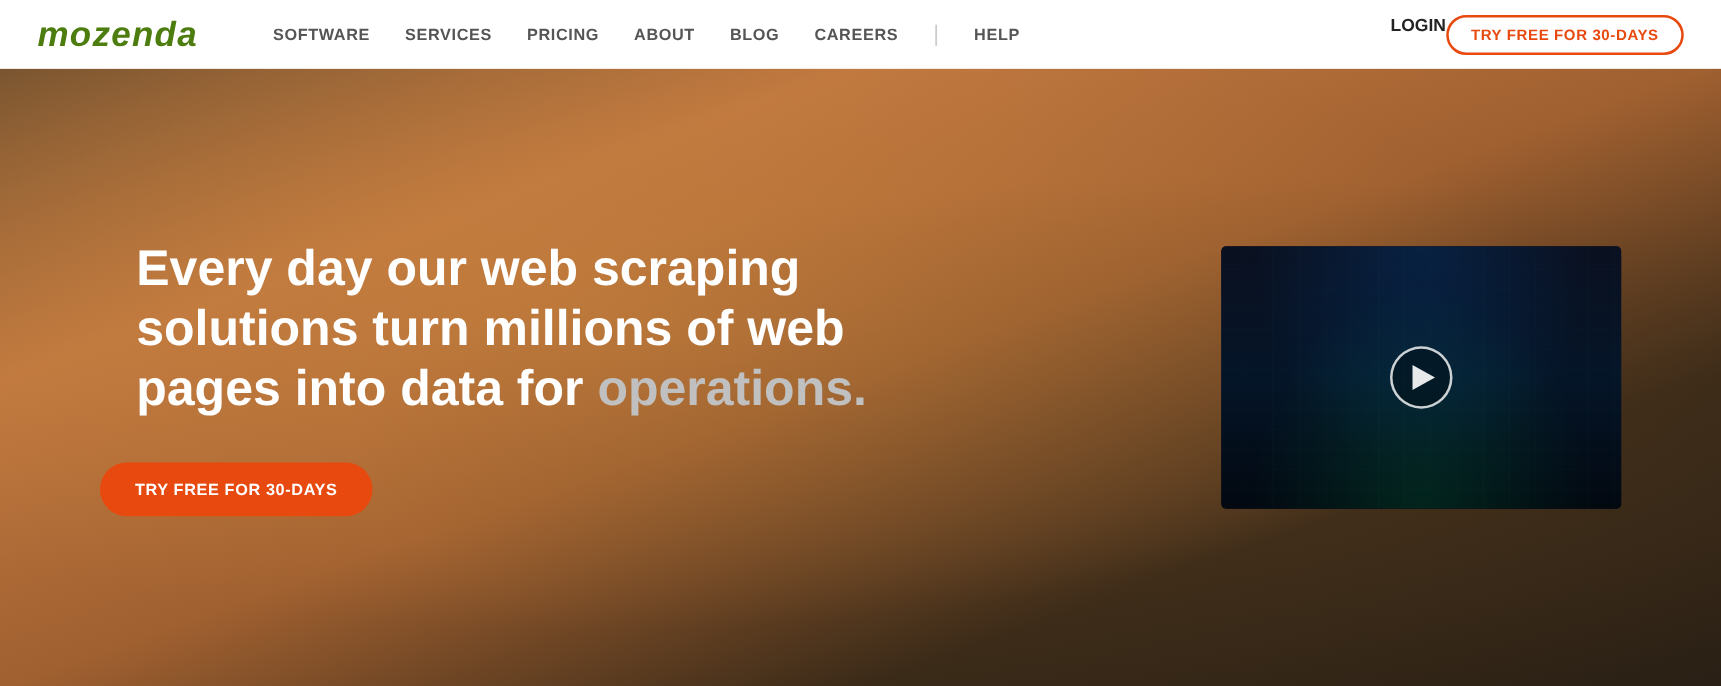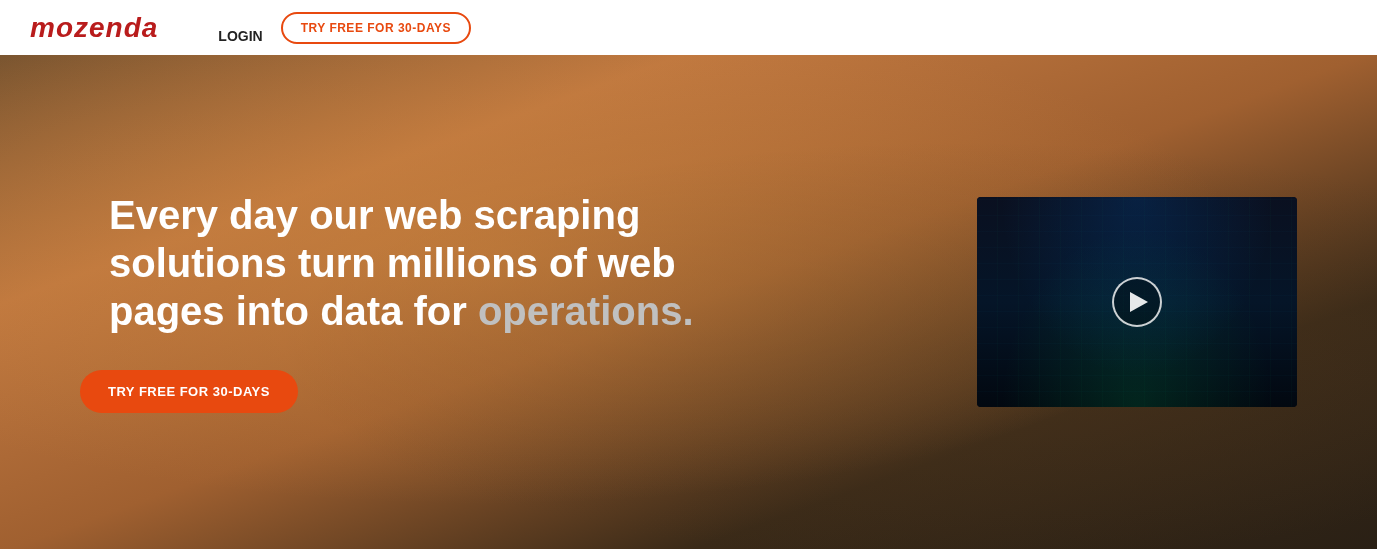--- a/index.html
+++ b/index.html
@@ -12,21 +12,21 @@
       height: 55px;
       background: #fff;
       display: flex;
       align-items: center;
       padding: 0 30px;
       z-index: 10;
     }
     .logo {
       font-size: 28px;
       font-weight: 700;
-      color: #b91c1c;
+      color: #4d7c0f;
       letter-spacing: 1px;
       margin-right: 60px;
       font-style: italic;
     }
     .nav {
       display: flex;
       align-items: center;
       gap: 28px;
       flex: 1;
     }
@@ -37,22 +37,21 @@
       letter-spacing: 0.5px;
       cursor: pointer;
       text-decoration: none;
     }
     .nav-divider {
       color: #ccc;
       font-size: 18px;
     }
     .nav-actions {
       display: flex;
-      align-items: flex-end;
-      gap: 18px;
+      align-items: flex-start;
     }
     .login-link {
       font-size: 14px;
       font-weight: 700;
       color: #222;
       cursor: pointer;
     }
     .try-free-btn-header {
       border: 2px solid #e8490f;
       color: #e8490f;
@@ -195,20 +194,30 @@
       border-width: 10px 0 10px 18px;
       border-color: transparent transparent transparent rgba(255,255,255,0.9);
       margin-left: 4px;
     }
   </style>
 </head>
 <body>
 
 <header class="header">
   <div class="logo">mozenda</div>
+  <nav class="nav">
+    <a class="nav-item">SOFTWARE</a>
+    <a class="nav-item">SERVICES</a>
+    <a class="nav-item">PRICING</a>
+    <a class="nav-item">ABOUT</a>
+    <a class="nav-item">BLOG</a>
+    <a class="nav-item">CAREERS</a>
+    <span class="nav-divider">|</span>
+    <a class="nav-item">HELP</a>
+  </nav>
   <div class="nav-actions">
     <span class="login-link">LOGIN</span>
     <button class="try-free-btn-header">TRY FREE FOR 30-DAYS</button>
   </div>
 </header>
 
 <section class="hero">
   <div class="hero-bg"></div>
 
   <div class="hero-content">

